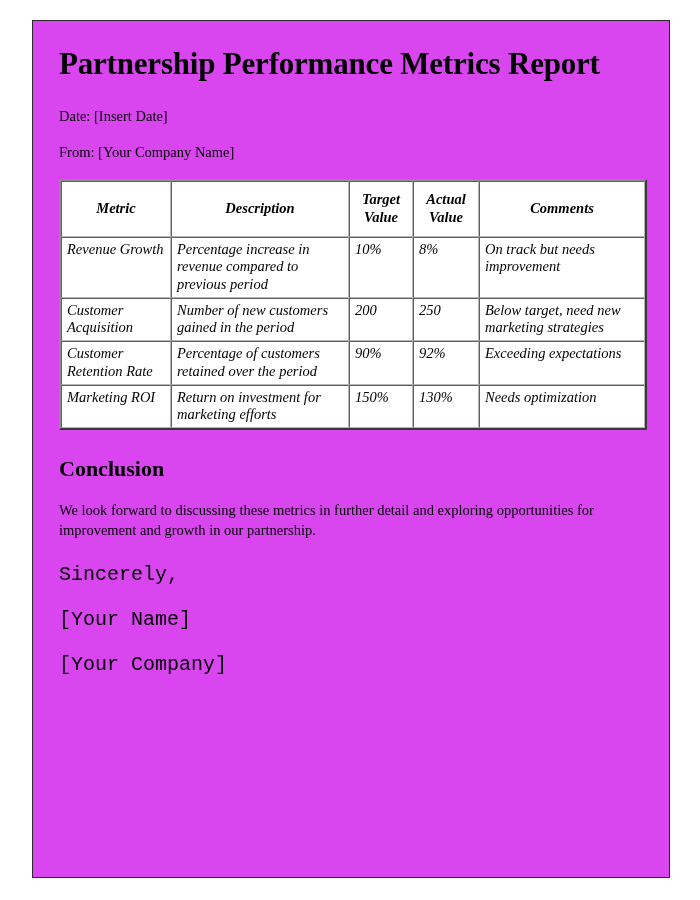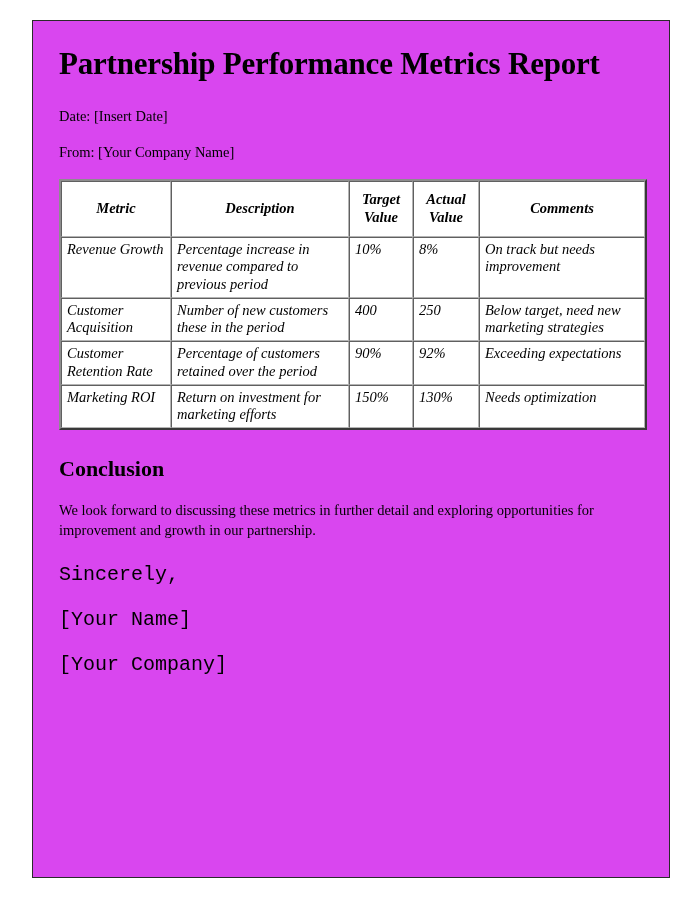--- a/index.html
+++ b/index.html
@@ -132,22 +132,22 @@
         <tbody>
           <tr>
             <td class="center-v">Revenue Growth</td>
             <td>Percentage increase in revenue compared to previous period</td>
             <td class="center-v">10%</td>
             <td class="center-v">8%</td>
             <td>On track but needs improvement</td>
           </tr>
           <tr>
             <td class="center-v">Customer Acquisition</td>
-            <td>Number of new customers these in the period</td>
-            <td class="center-v">400</td>
+            <td>Number of new customers gained in the period</td>
+            <td class="center-v">200</td>
             <td class="center-v">250</td>
             <td>Below target, need new marketing strategies</td>
           </tr>
           <tr>
             <td class="center-v">Customer Retention Rate</td>
             <td>Percentage of customers retained over the period</td>
             <td class="center-v">90%</td>
             <td class="center-v">92%</td>
             <td>Exceeding expectations</td>
           </tr>

